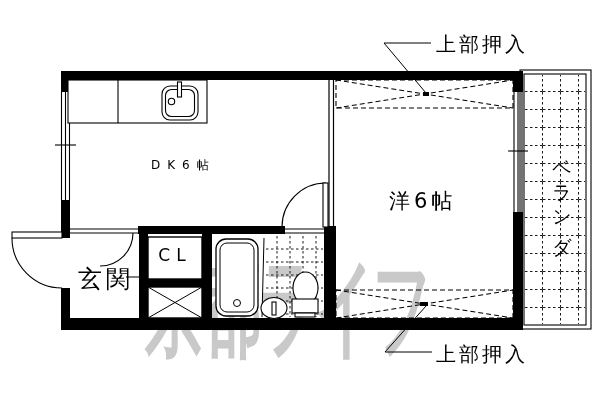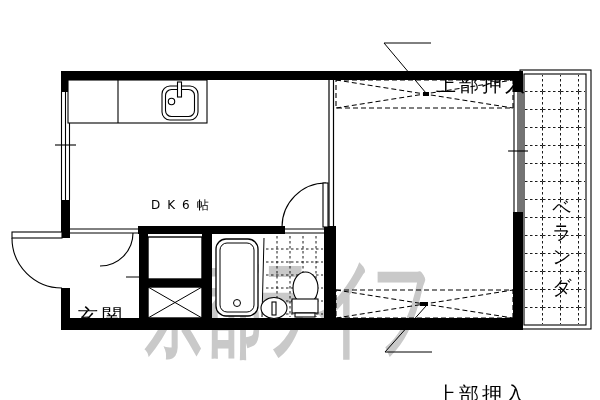--- a/index.html
+++ b/index.html
@@ -2,24 +2,24 @@
 <html><head>
 <meta charset="utf-8">
 <style>
   html,body{margin:0;padding:0;background:#fff;}
   #stage{position:relative;width:600px;height:400px;background:#fff;overflow:hidden;
          font-family:"DejaVu Sans","Liberation Sans",sans-serif;}
   #watermark{position:absolute;left:145px;top:253px;font-size:108px;line-height:1;
              font-weight:bold;color:#c9c9c9;transform:scaleX(0.55);transform-origin:0 0;
              letter-spacing:-6px;white-space:nowrap;z-index:0;user-select:none;}
   svg.plan{position:absolute;left:0;top:0;z-index:1;}
-  .lbl{position:absolute;z-index:2;color:#000;white-space:nowrap;margin-top:40px;}
+  .lbl{position:absolute;z-index:2;color:#000;white-space:nowrap;}
   .lbl-dk{left:151px;top:157px;font-size:12px;letter-spacing:7px;}
   .lbl-yo{left:389px;top:187px;font-size:21px;letter-spacing:4px;}
-  .lbl-genkan{left:78px;top:263px;font-size:20px;letter-spacing:4px;}
+  .lbl-genkan{left:78px;top:263px;font-size:24px;letter-spacing:4px;}
   .lbl-cl{left:148px;top:245px;width:54px;text-align:center;font-size:17px;letter-spacing:6px;}
   .lbl-veranda{left:550px;top:146px;font-size:19px;writing-mode:vertical-rl;
                text-orientation:upright;letter-spacing:4px;}
   .lbl-oshiire-top{left:436px;top:31px;font-size:20px;letter-spacing:3px;}
   .lbl-oshiire-bottom{left:436px;top:341px;font-size:20px;letter-spacing:3px;}
 </style>
 </head>
 <body>
 
 <div id="stage">
@@ -169,17 +169,19 @@
     </g>
 
     <g fill="none" stroke="#000" stroke-width="1.1">
       <rect x="520" y="70" width="71" height="259"></rect>
       <rect x="524" y="74" width="62" height="251"></rect>
       <rect x="525" y="75" width="60" height="249" fill="url(#tilegrid)" stroke="none"></rect>
     </g>
   </svg>
 
   <div class="lbl lbl-dk">DK6帖</div>
+  <div class="lbl lbl-yo">洋6帖</div>
   <div class="lbl lbl-genkan">玄関</div>
+  <div class="lbl lbl-cl">CL</div>
   <div class="lbl lbl-veranda">ベランダ</div>
   <div class="lbl lbl-oshiire-top">上部押入</div>
   <div class="lbl lbl-oshiire-bottom">上部押入</div>
 </div>
 
 </body></html>

